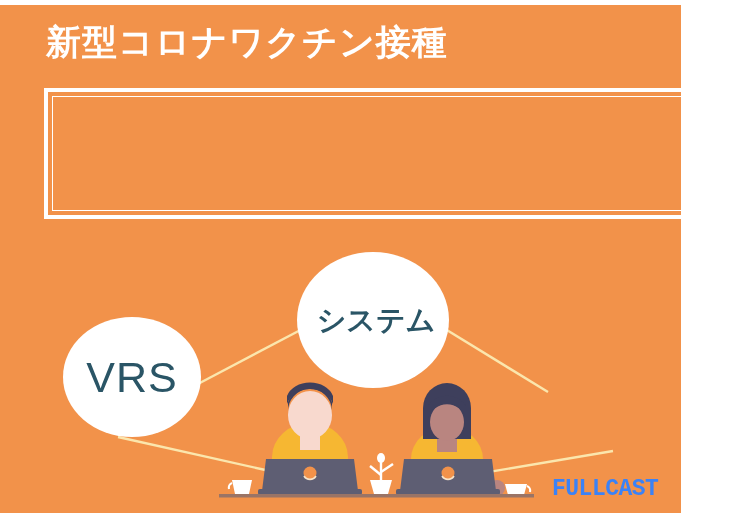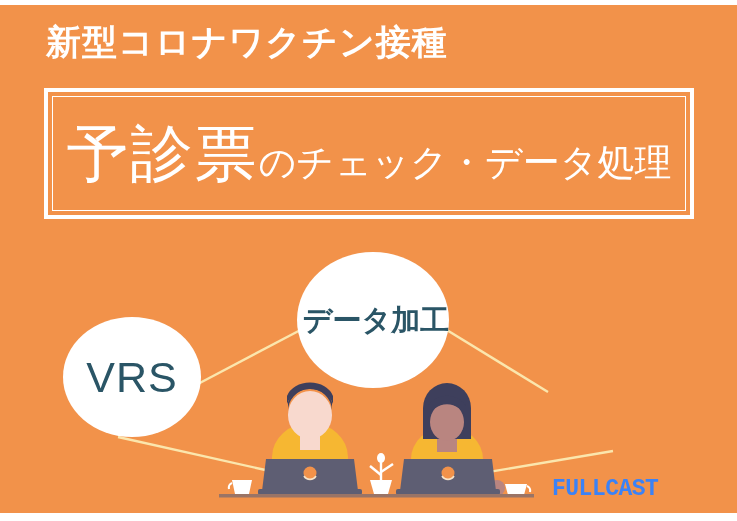--- a/index.html
+++ b/index.html
@@ -9,21 +9,21 @@
   }
   body {
     width: 737px;
     height: 521px;
     overflow: hidden;
     font-family: "Liberation Sans", "DejaVu Sans", sans-serif;
   }
 
   #poster {
     position: relative;
-    width: 737px;
+    width: 681px;
     height: 521px;
     background: #ffffff;
     overflow: hidden;
   }
 
   
   #orange-bg {
     position: absolute;
     left: 0;
     top: 5px;
@@ -172,23 +172,20 @@
 <body>
 
 <div id="poster">
 
   <div id="orange-bg"></div>
 
   <div id="headline">新型コロナワクチン接種</div>
 
   <div id="title-frame">
     <div id="title-frame-inner"></div>
-    <div id="title-text">
-      <span id="title-main">予診票</span><span id="title-sub">のチェック・データ処理</span>
-    </div>
   </div>
 
   <div id="diagram">
 
     <svg id="link-lines" viewBox="0 0 737 289">
 
       <line x1="196" y1="153" x2="310" y2="93" stroke="#FBE6AD" stroke-width="2.4"></line>
 
       <line x1="437" y1="92" x2="548" y2="160" stroke="#FBE6AD" stroke-width="2.4"></line>
 
@@ -259,21 +256,21 @@
 
       <rect x="219" y="262" width="315" height="3.5" fill="#9A7466"></rect>
     </svg>
 
     <div class="node" id="node-vrs">
       <span class="node-label">VRS</span>
     </div>
 
     <div class="node" id="node-check">
       <div>
-        <span class="node-label">データ加工</span>
+        <span class="node-label">システム</span>
       </div>
     </div>
 
 
   </div>
 
   <div id="logo">FULLCAST</div>
 
 </div>
 

